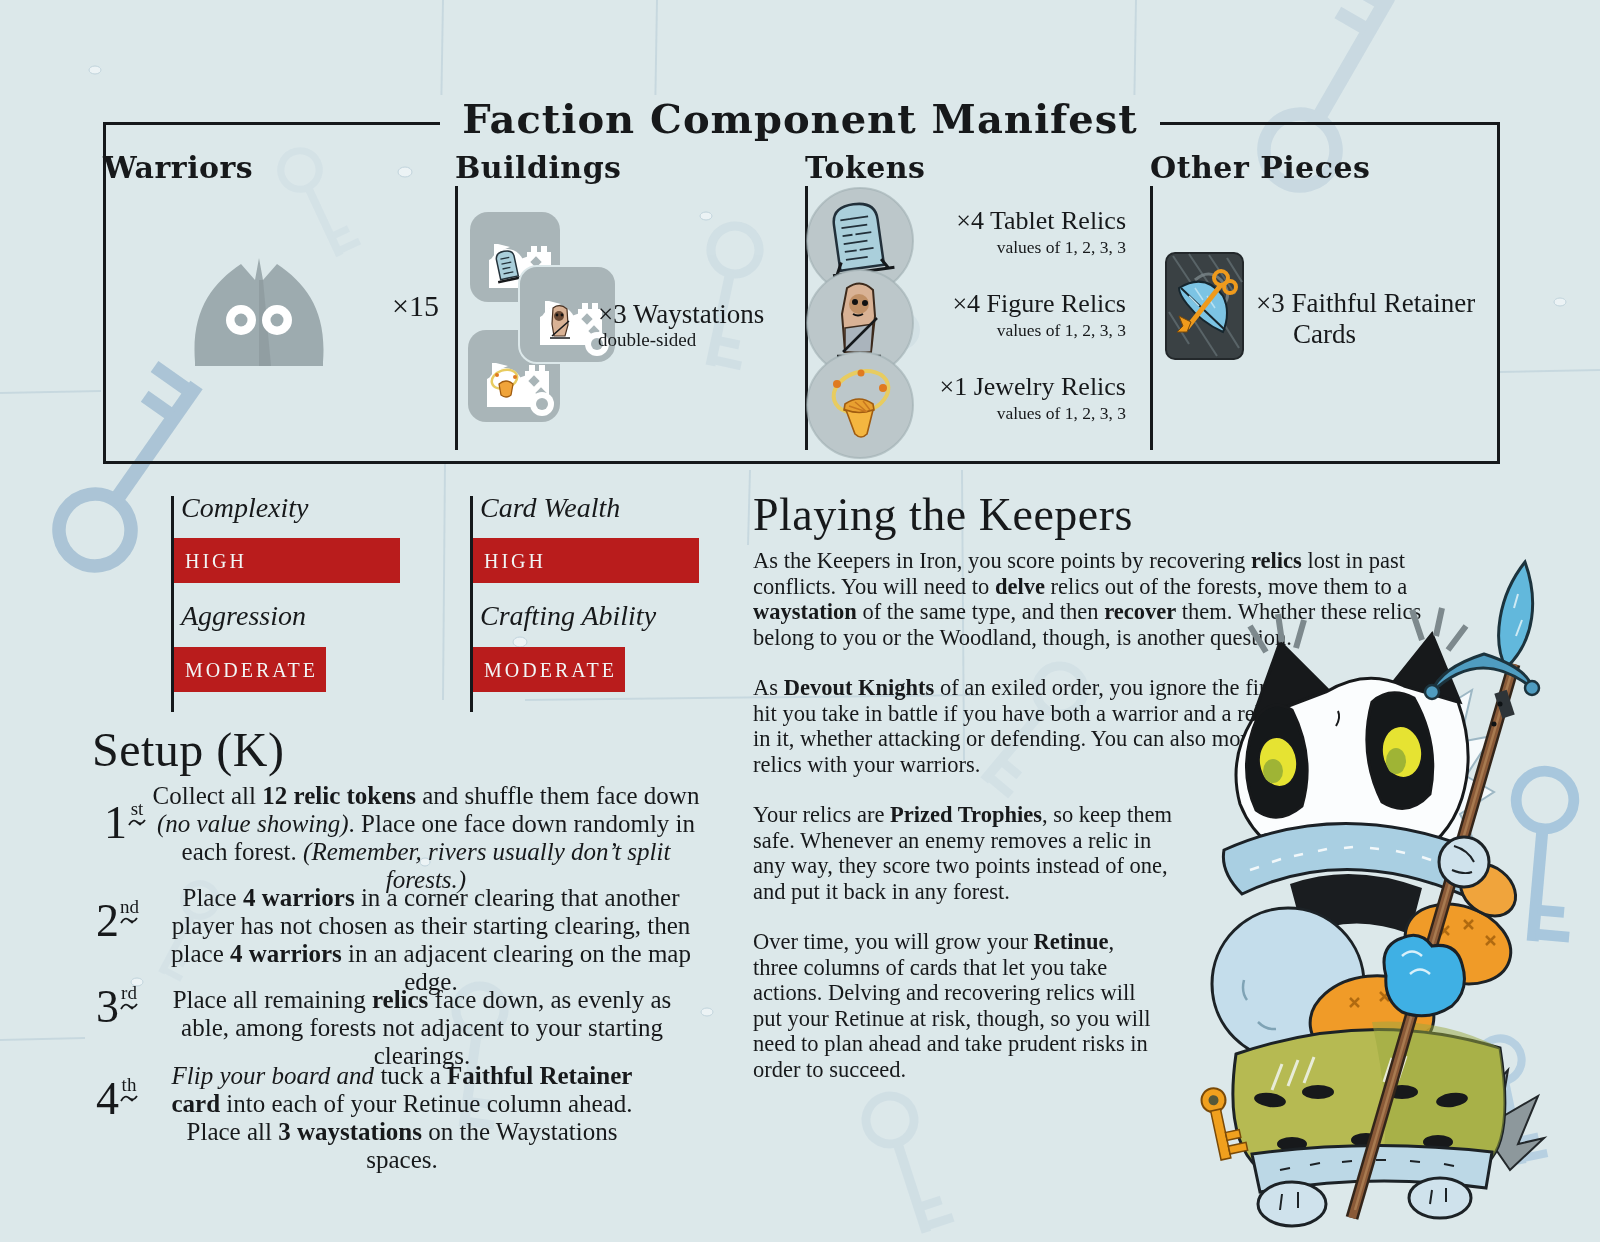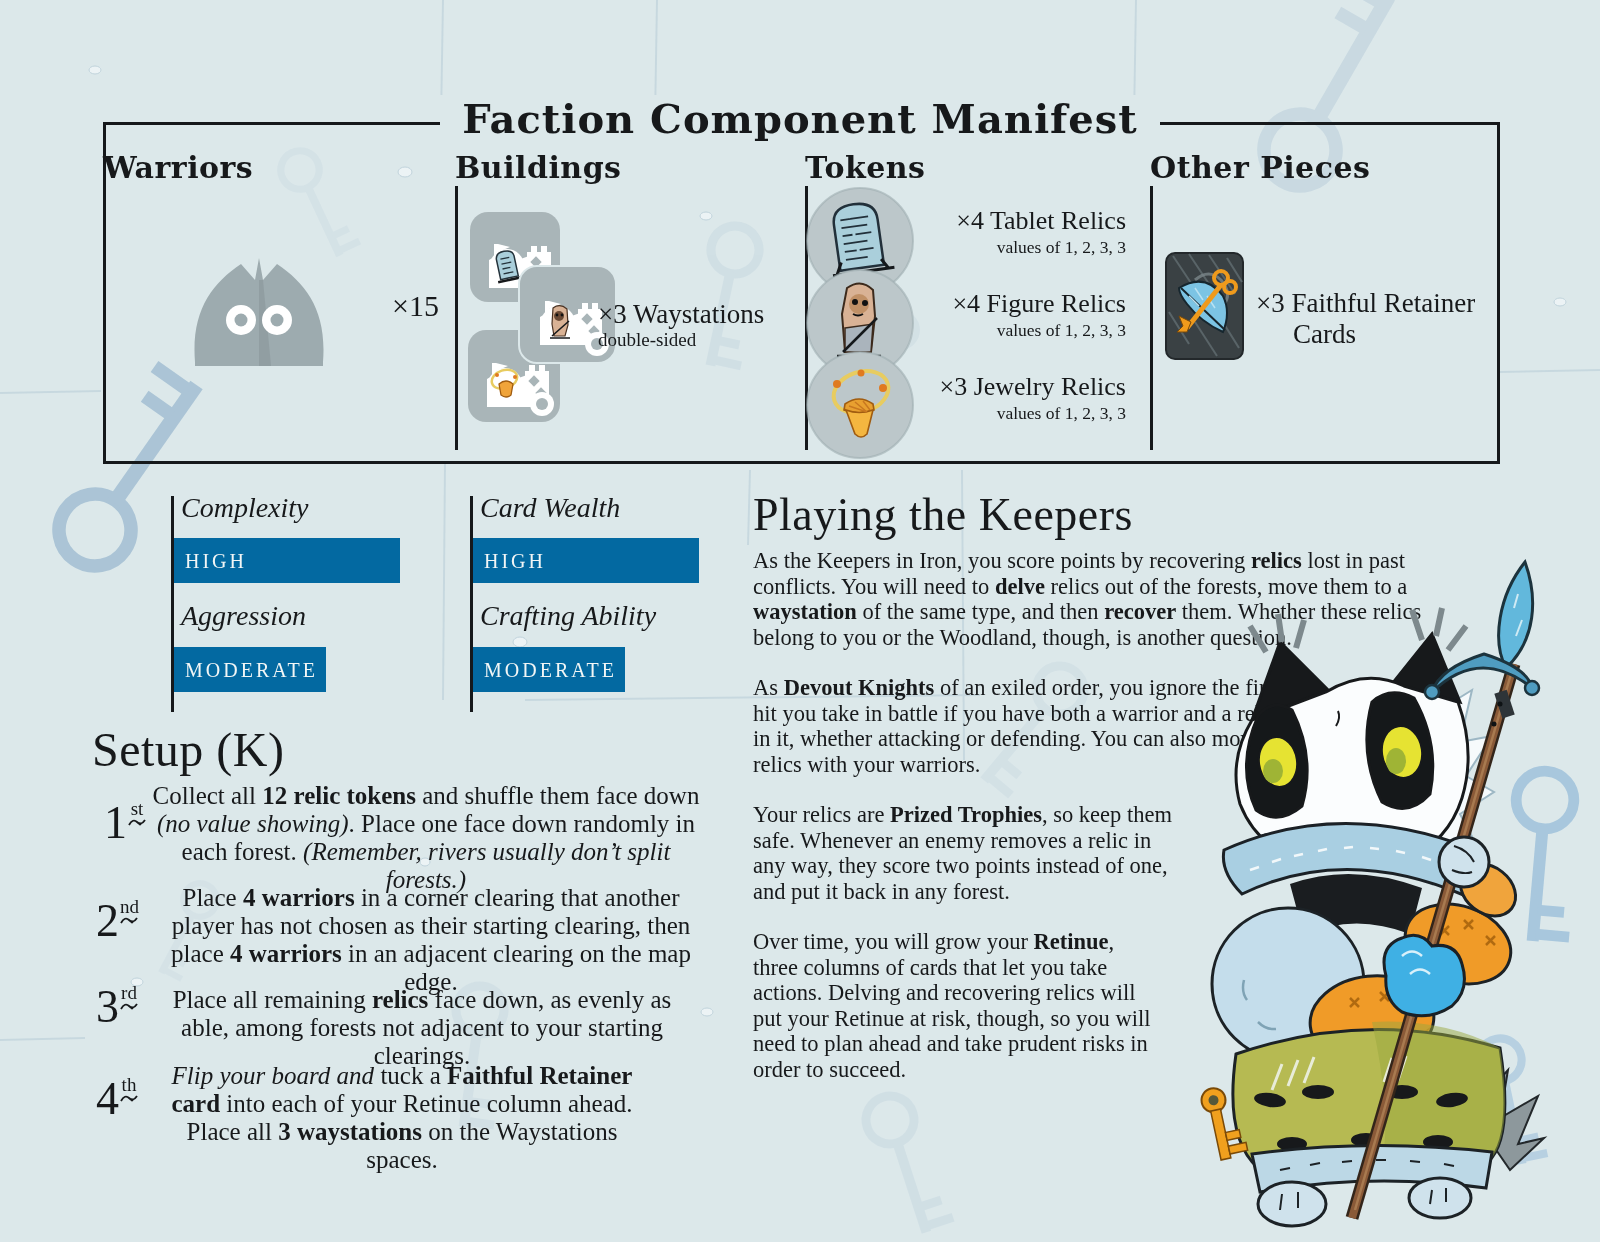--- a/index.html
+++ b/index.html
@@ -23,21 +23,21 @@
   .ways-line1{font-size:27px;}
   .ways-line2{font-size:19px;}
   .token-row{left:934px;width:192px;text-align:right;z-index:2;line-height:1;}
   .token-label{font-size:26px;}
   .token-values{font-size:17.5px;margin-top:5px;}
   .other-text{left:1256px;top:288px;z-index:2;font-size:27px;line-height:31px;}
   .other-line2{margin-left:37px;}
   
   .stat-rule{width:3px;height:216px;top:496px;background:#15181b;z-index:2;}
   .stat-label{font-style:italic;font-size:28px;z-index:2;}
-  .stat-bar{height:45px;background:#0369a1;z-index:2;color:#f2f6f6;
+  .stat-bar{height:45px;background:#b91c1c;z-index:2;color:#f2f6f6;
      font-size:20px;letter-spacing:3px;line-height:46px;padding-left:11px;box-sizing:border-box;}
   
   .big-heading{font-size:48px;z-index:2;letter-spacing:.5px;}
   .step-text{font-size:25px;line-height:28px;z-index:2;text-align:center;}
   .step-badge{z-index:2;text-align:left;line-height:1;}
   .step-badge .n{font-size:46px;}
   .ordwrap{display:inline-block;vertical-align:top;margin-left:1px;text-align:center;}
   .ord{display:block;font-size:19px;line-height:17px;}
   
   .para{font-size:22.5px;line-height:25.5px;z-index:2;}
@@ -219,21 +219,21 @@
 
 <div class="abs token-row" style="top:208px;">
   <div class="token-label">×4 Tablet Relics</div>
   <div class="token-values">values of 1, 2, 3, 3</div>
 </div>
 <div class="abs token-row" style="top:291px;">
   <div class="token-label">×4 Figure Relics</div>
   <div class="token-values">values of 1, 2, 3, 3</div>
 </div>
 <div class="abs token-row" style="top:374px;">
-  <div class="token-label">×3 Jewelry Relics</div>
+  <div class="token-label">×1 Jewelry Relics</div>
   <div class="token-values">values of 1, 2, 3, 3</div>
 </div>
 
 <svg class="abs" style="left:1165px;top:252px;z-index:2;" width="79" height="108" viewBox="0 0 79 108">
   <rect x="1" y="1" width="77" height="106" rx="9" fill="#3a4144" stroke="#23282b" stroke-width="2"></rect>
   <g stroke="#5d686c" stroke-width="2" opacity="0.9">
     <line x1="8" y1="4" x2="28" y2="34"></line>
       <line x1="24" y1="2" x2="48" y2="38"></line>
     <line x1="44" y1="3" x2="70" y2="42"></line>
       <line x1="62" y1="6" x2="77" y2="30"></line>

